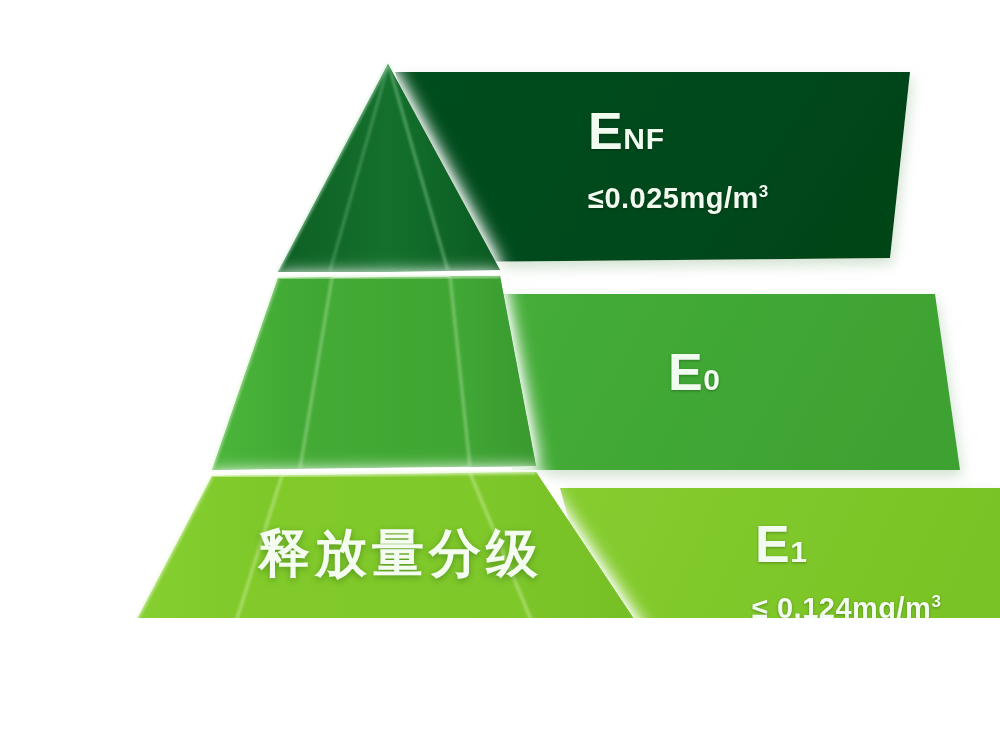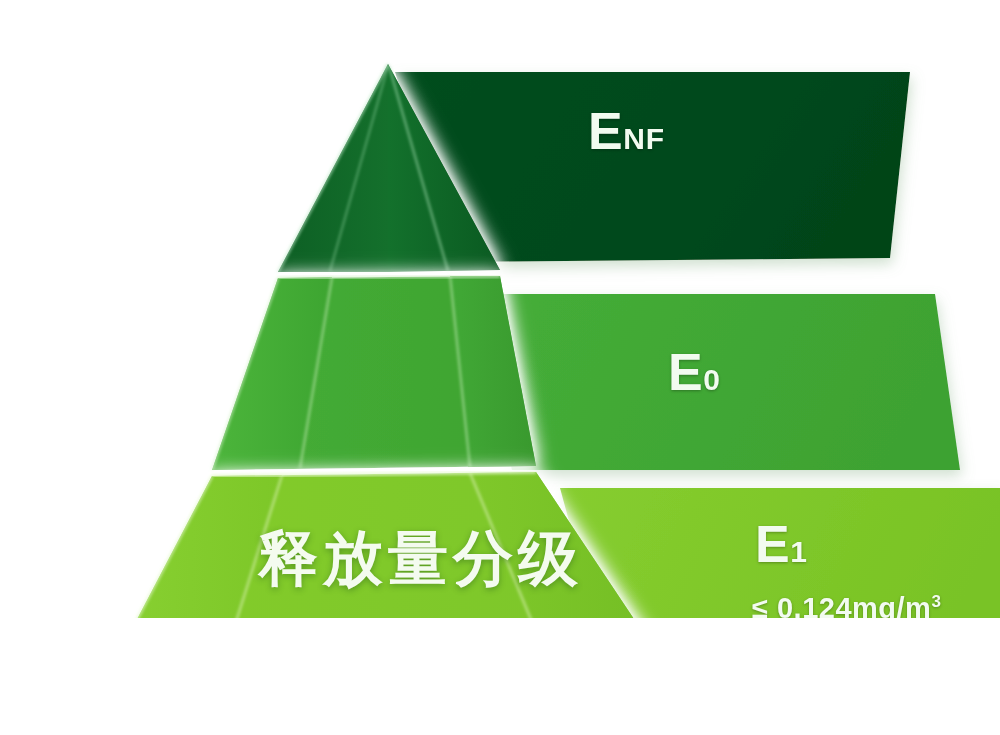--- a/index.html
+++ b/index.html
@@ -50,21 +50,21 @@
     vertical-align: super;
   }
   
   .cn {
     color: #f4fbef;
     font-family: "DejaVu Sans", sans-serif;
     font-weight: bold;
     text-shadow: 0 2px 6px rgba(20,70,20,0.38);
   }
   .cn-mid { font-size: 44px; letter-spacing: 4px; }
-  .cn-bot { font-size: 60px; letter-spacing: 5px; }
+  .cn-bot { font-size: 52px; letter-spacing: 5px; }
 </style>
 </head>
 <body>
 
 <div id="stage">
 
   <svg id="figure" viewBox="0 0 1000 735">
     <defs>
 
       <filter id="glow" x="-30%" y="-30%" width="160%" height="160%">
@@ -174,20 +174,23 @@
       <path d="M 470,473 L 560,689" stroke="#dff5b9" stroke-width="2.2" stroke-opacity="0.65" fill="none" filter="url(#edgeblur)"></path>
       <path d="M 212,476 L 536,472" stroke="#e9fad2" stroke-width="3.2" stroke-opacity="0.85" fill="none" filter="url(#edgeblur)"></path>
       <path d="M 212,476 L 100,690" stroke="#e4f8cc" stroke-width="2.6" stroke-opacity="0.75" fill="none" filter="url(#edgeblur)"></path>
       <path d="M 100,690 L 680,688" stroke="#eafbd8" stroke-width="2.6" stroke-opacity="0.6" fill="none" filter="url(#edgeblur)"></path>
     </g>
   </svg>
 
   <div class="lbl grade-code" style="left:588px; top:105px;">
     <span>E</span><span class="sub">NF</span>
   </div>
+  <div class="lbl grade-value" style="left:588px; top:183px;">
+    <span>≤0.025mg/m</span><span class="sup">3</span>
+  </div>
 
   <div class="lbl grade-code" style="left:668px; top:318px;margin-top:28px;">
     <span>E</span><span class="sub">0</span>
   </div>
 
   <div class="lbl grade-code" style="left:755px; top:518px;">
     <span>E</span><span class="sub">1</span>
   </div>
   <div class="lbl grade-value" style="left:752px; top:593px;text-align:center;">
     <span>≤ 0.124mg/m</span><span class="sup">3</span>

